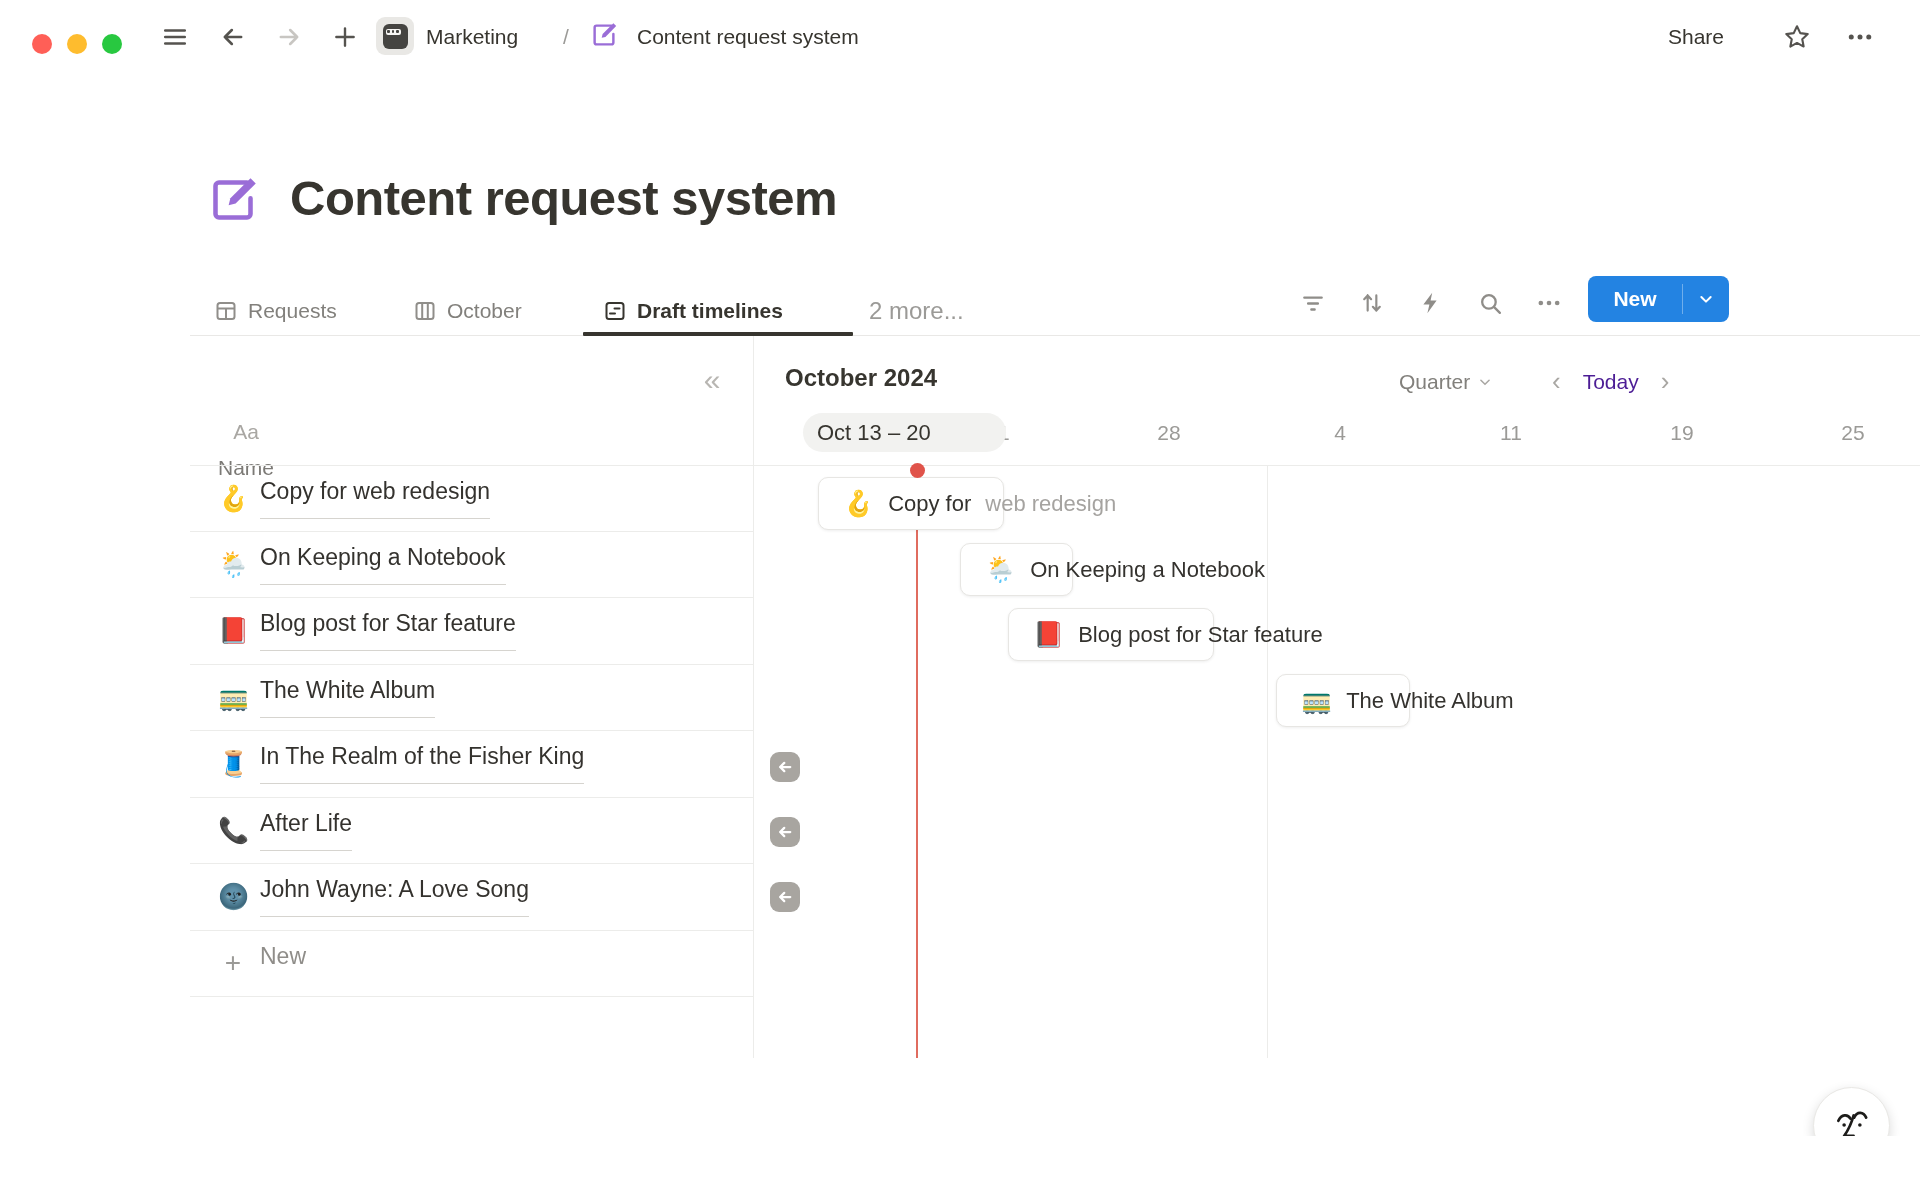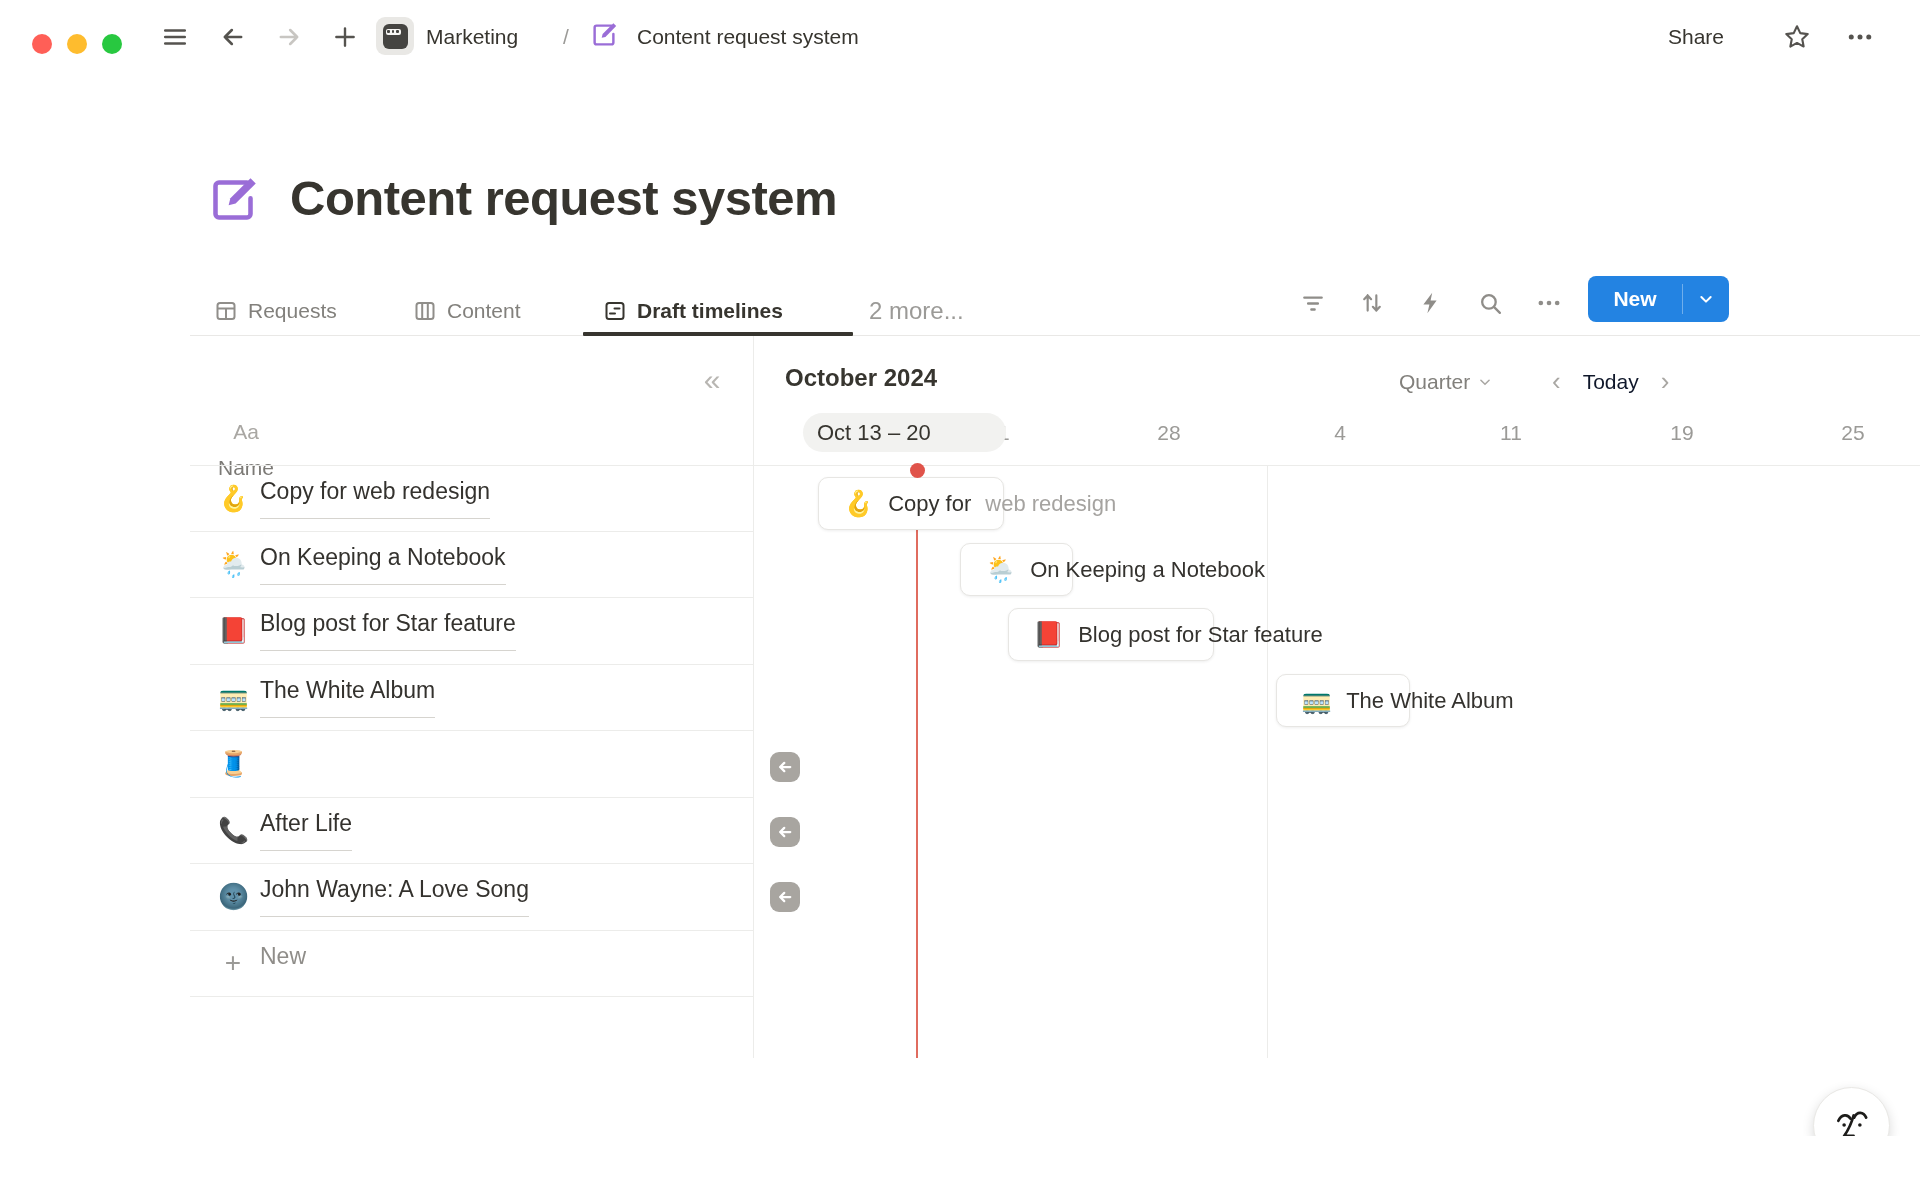--- a/index.html
+++ b/index.html
@@ -58,21 +58,21 @@
   
   .tl-month { position:absolute; left:785px; top:364px; font-size:24px; font-weight:600; color:#37352f; }
   .btn-cal { position:absolute; left:1058px; top:358px; width:316px; height:47px; background:#fff; border:1px solid #e5e4e1; border-radius:10px; box-shadow:0 1px 2px rgba(15,15,15,.05); display:flex; align-items:center; gap:14px; padding-left:18px; font-size:21px; font-weight:500; color:#37352f; }
   .cal-ic { width:30px; height:30px; border-radius:6px; background:#d8504b; position:relative; flex:none; }
   .cal-ic .dots { position:absolute; top:3px; left:0; width:100%; display:flex; justify-content:space-evenly; }
   .cal-ic .dots i { width:3px; height:3px; border-radius:50%; background:#fff; opacity:.9; }
   .cal-ic .num { position:absolute; left:0; top:7px; width:100%; text-align:center; color:#fff; font-size:15px; font-weight:700; }
   .tl-zoom { position:absolute; left:1399px; top:358px; height:47px; display:flex; align-items:center; gap:8px; font-size:21px; color:#82807c; }
   .tl-nav { position:absolute; left:1552px; top:358px; height:47px; display:flex; align-items:center; gap:22px; }
   .tl-nav .chev { font-size:26px; color:#a9a7a3; }
-  .tl-nav .today { font-size:21px; font-weight:500; color:#0f172a; }
+  .tl-nav .today { font-size:21px; font-weight:500; color:#4c1d95; }
   .week-pill { position:absolute; left:803px; top:413px; width:203px; height:39px; border-radius:20px; background:#f2f2f0; display:flex; align-items:center; padding-left:14px; font-size:22px; font-weight:500; color:#37352f; z-index:3; }
   .tick { position:absolute; top:421px; transform:translateX(-50%); font-size:21px; color:#9b9a97; z-index:1; }
   .hdr-line { position:absolute; left:190px; top:465px; width:1730px; height:1px; background:#ececea; }
   .gridline { position:absolute; top:466px; width:1px; height:592px; background:#ececea; }
   .todayline { position:absolute; top:466px; width:2px; height:592px; background:#e06c5f; z-index:2; }
   .todaydot { position:absolute; width:15px; height:15px; border-radius:50%; background:#e0534a; z-index:4; }
   .tcard { position:absolute; height:53px; background:#fff; border:1px solid #e7e6e3; border-radius:10px; box-shadow:0 1px 3px rgba(15,15,15,.07); display:flex; align-items:center; gap:14px; padding-left:24px; white-space:nowrap; font-size:22px; font-weight:500; color:#34322e; z-index:2; cursor:pointer; }
   .tcard .emo { font-size:25px; flex:none; }
   .tcard .ghost { color:#a5a3a0; font-weight:400; }
   .jumpbtn { position:absolute; width:30px; height:30px; border-radius:9px; background:#a8a5a0; display:flex; align-items:center; justify-content:center; z-index:2; cursor:pointer; }
@@ -163,21 +163,21 @@
         <path d="M3.5 9.5h17M12 9.5V20"></path>
     </svg>
     <span class="lbl">Requests</span>
   </div>
 
   <div class="tab inactive" style="left:413px;">
     <svg width="24" height="24" viewBox="0 0 24 24" fill="none" stroke-width="2" stroke="currentColor">
       <rect x="3.5" y="4" width="17" height="16" rx="2.5"></rect>
         <path d="M9.2 4v16M14.8 4v16"></path>
     </svg>
-    <span class="lbl">Content</span>
+    <span class="lbl">October</span>
   </div>
 
   <div class="tab active" style="left:603px;">
     <svg width="24" height="24" viewBox="0 0 24 24" fill="none" stroke-width="2" stroke-linecap="round" stroke="currentColor">
       <rect x="3.5" y="4" width="17" height="16" rx="2.5"></rect>
         <path d="M11.5 9.5h5M7 14.5h5"></path>
     </svg>
     <span class="lbl">Draft timelines</span>
   </div>
   <div class="tab-underline"></div>
@@ -240,20 +240,21 @@
       <div class="row" style="top: 598px; height: 66.5px;">
         <span class="emo">📕</span>
         <span class="ttl">Blog post for Star feature</span>
       </div>
       <div class="row" style="top: 664.5px; height: 66.5px;">
         <span class="emo">🚃</span>
         <span class="ttl">The White Album</span>
       </div>
       <div class="row" style="top: 731px; height: 66.5px;">
         <span class="emo">🧵</span>
+        <span class="ttl">In The Realm of the Fisher King</span>
       </div>
       <div class="row" style="top: 797.5px; height: 66.5px;">
         <span class="emo">📞</span>
         <span class="ttl">After Life</span>
       </div>
       <div class="row" style="top: 864px; height: 66.5px;">
         <span class="emo">🌚</span>
         <span class="ttl">John Wayne: A Love Song</span>
       </div>
       <div class="row newrow" style="top: 930.5px; height: 66.5px;">

